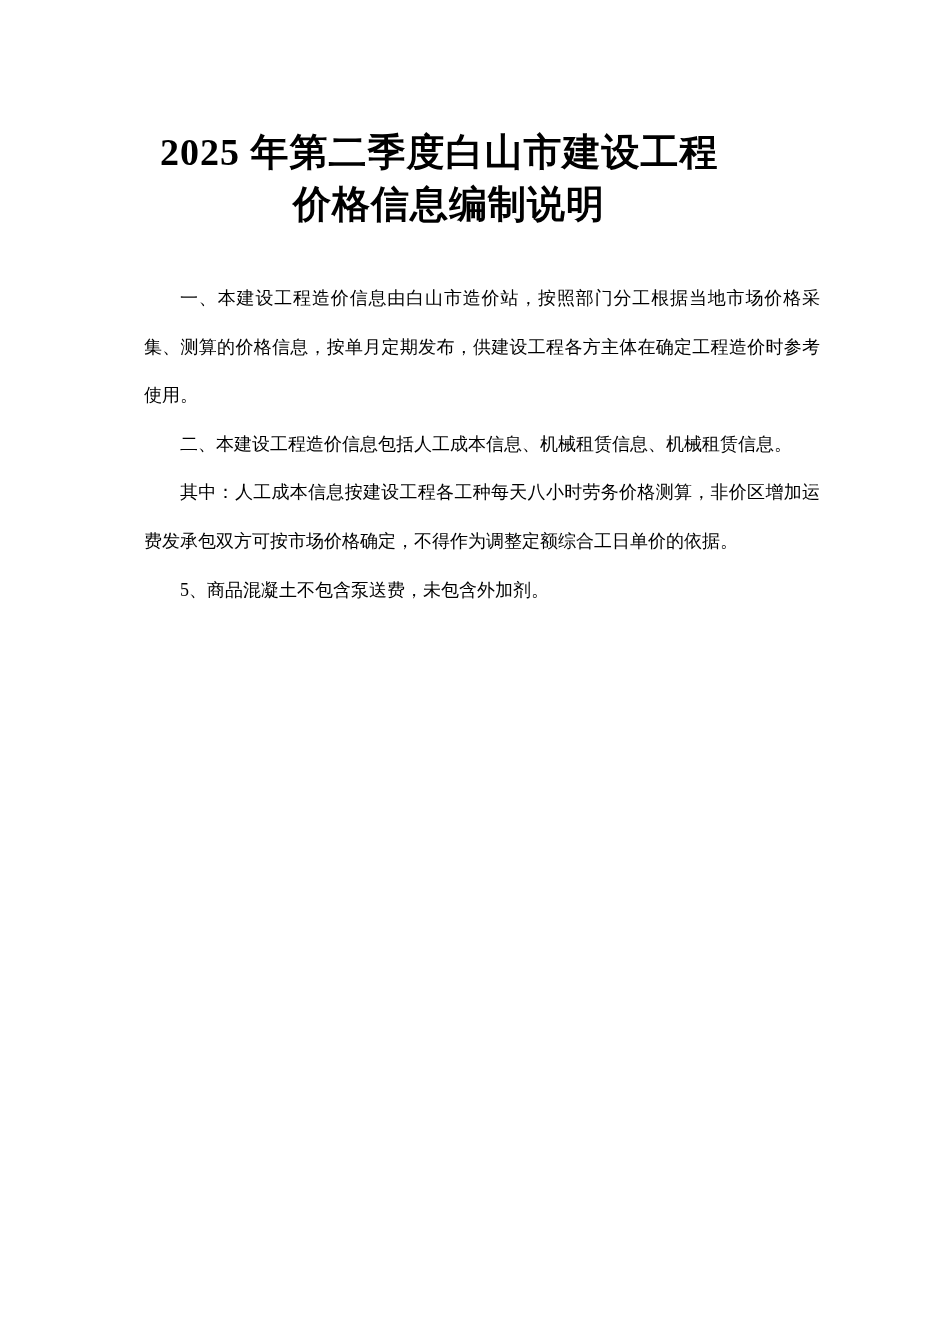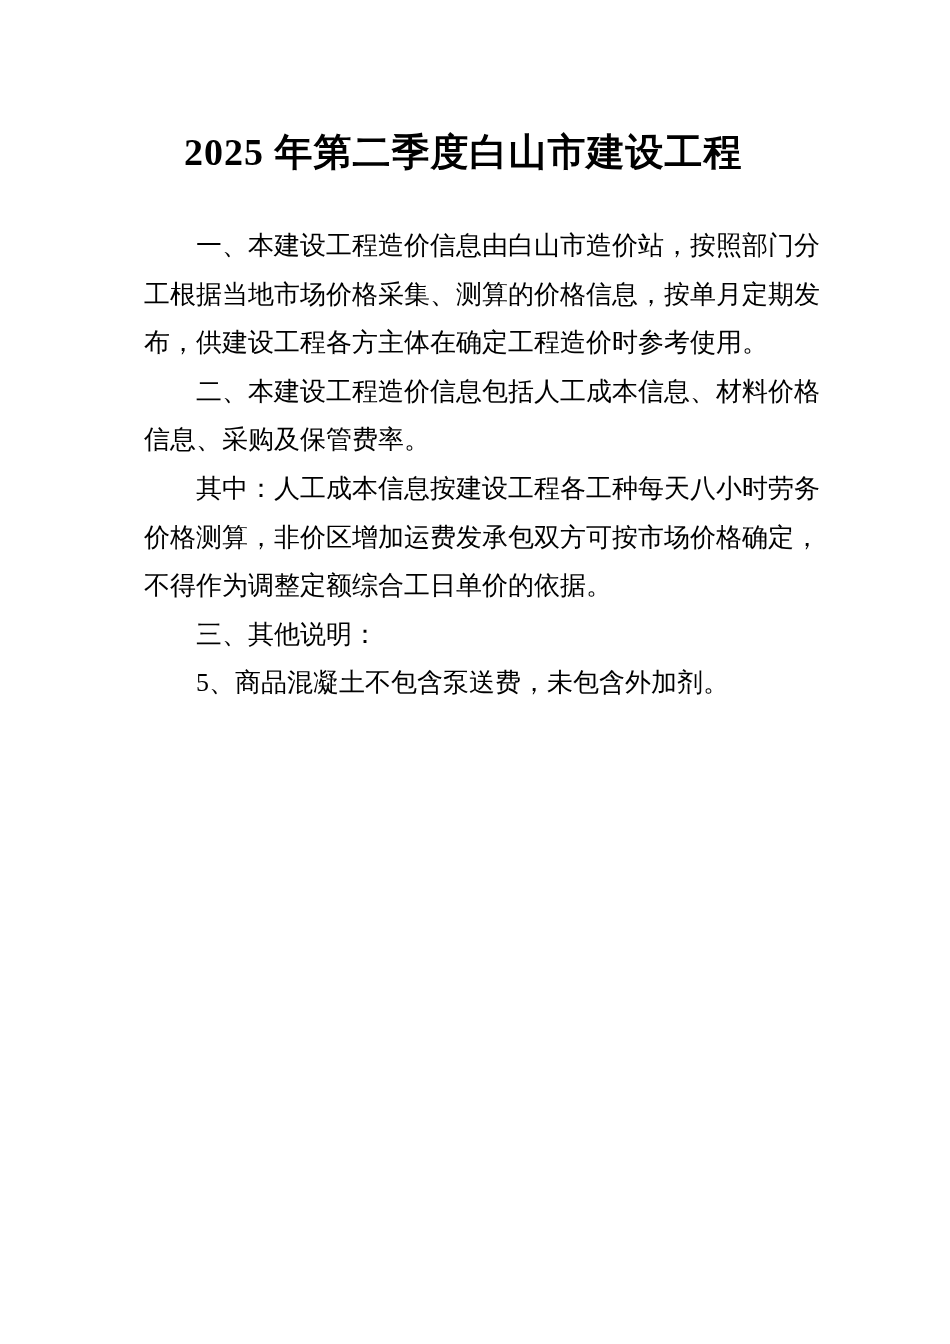--- a/index.html
+++ b/index.html
@@ -20,48 +20,47 @@
     height: 1344px;
     background: #ffffff;
   }
   .doc-title {
     margin: 0;
     padding-top: 126px;
     font-size: 38px;
     font-weight: bold;
     line-height: 52px;
     letter-spacing: 1px;
-    padding-left: 24px;
   }
   .doc-title .line1 { margin-left: 160px; }
   .doc-title .line2 { margin-left: 293px; }
   .doc-body {
     margin: 44px 0 0 144px;
     width: 676px;
-    font-size: 26px;
+    font-size: 18px;
     line-height: 48.6px;
     text-align: justify;
     text-justify: inter-character;
   }
   .doc-body p {
     margin: 0;
     padding: 0;
     text-indent: 2em;
   }
 </style>
 </head>
 <body>
 
 <div class="page">
 
   <h1 class="doc-title">
     <div class="line1">2025 年第二季度白山市建设工程</div>
+    <div class="line2">价格信息编制说明</div>
   </h1>
 
   <div class="doc-body">
     <p>一、本建设工程造价信息由白山市造价站，按照部门分工根据当地市场价格采集、测算的价格信息，按单月定期发布，供建设工程各方主体在确定工程造价时参考使用。</p>
-    <p>二、本建设工程造价信息包括人工成本信息、材料价格信息、采购及保管费率。</p>
+    <p>二、本建设工程造价信息包括人工成本信息、机械租赁信息、机械租赁信息。</p>
     <p>其中：人工成本信息按建设工程各工种每天八小时劳务价格测算，非价区增加运费发承包双方可按市场价格确定，不得作为调整定额综合工日单价的依据。</p>
-    <p>三、其他说明：</p>
     <p>5、商品混凝土不包含泵送费，未包含外加剂。</p>
   </div>
 
 </div>
 
 </body></html>

